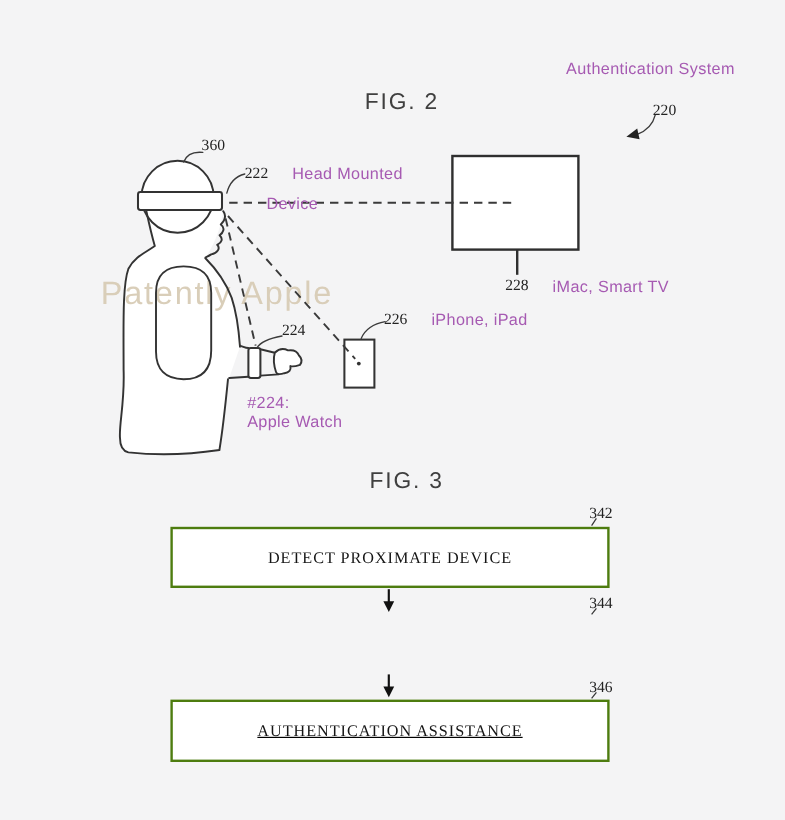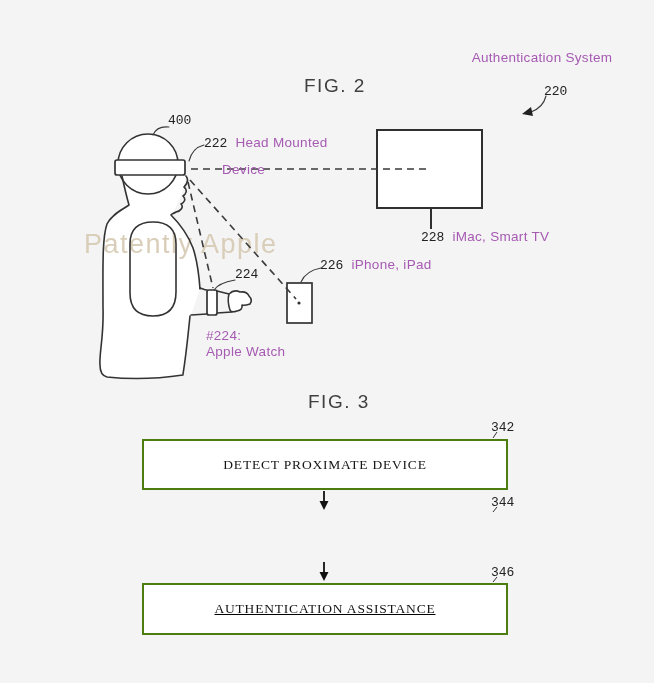--- a/index.html
+++ b/index.html
@@ -10,23 +10,23 @@
   .abs{position:absolute;}
   .banner{
     left:0;top:0;width:654px;height:37px;background:#7d7d7d;
     display:flex;align-items:center;justify-content:center;
     border-bottom:1px solid #e9e9eb;
   }
   .banner span{
     color:#f4f4f4;font-size:15px;letter-spacing:2px;font-weight:400;
   }
   .fig-title{font-size:19px;color:#3f3f3f;letter-spacing:1.5px;font-weight:400;}
-  .serif-ref{font-family:Liberation Mono, monospace;font-size:13px;color:#222;}
+  .serif-ref{font-family:Liberation Serif, serif;font-size:13px;color:#222;}
   .purple{color:#a65ab2;font-size:13.5px;letter-spacing:0.3px;}
-  .label-row{display:flex;align-items:flex-start;gap:8px;white-space:nowrap;}
+  .label-row{display:flex;align-items:flex-end;gap:20px;white-space:nowrap;}
   .label-row .serif-ref{padding-top:1px;}
   .sys-label{width:180px;text-align:center;line-height:14.5px;}
   .watch-label{line-height:15.5px;}
   .flow-box{
     left:142px;width:366px;box-sizing:border-box;background:#ffffff;
     border:2px solid #4d7c0f;display:flex;align-items:center;justify-content:center;
   }
   .flow-box span{
     font-family:"Liberation Serif",serif;font-size:13.5px;letter-spacing:0.8px;
     color:#151515;white-space:nowrap;
@@ -114,21 +114,21 @@
       </g>
     </svg>
 
     <div class="abs fig-title" style="left:304px;top:38px;">FIG. 2</div>
 
     <div class="abs sys-label purple" style="left:452px;top:14px;">
       <div>Authentication System</div>
     </div>
     <div class="abs serif-ref" style="left:544px;top:47px;">220</div>
 
-    <div class="abs serif-ref" style="left:168px;top:76px;">400</div>
+    <div class="abs serif-ref" style="left:168px;top:76px;">360</div>
 
     <div class="abs label-row" style="left:204px;top:98px;">
       <span class="serif-ref">222</span>
       <span class="purple">Head Mounted</span>
     </div>
     <div class="abs purple" style="left:222px;top:114px;width:110px;text-align:left;margin-top:11px;">Device</div>
 
     <div class="abs serif-ref" style="left:235px;top:230px;">224</div>
     <div class="abs purple watch-label" style="left:206px;top:291px;">
       <div>#224:</div>

